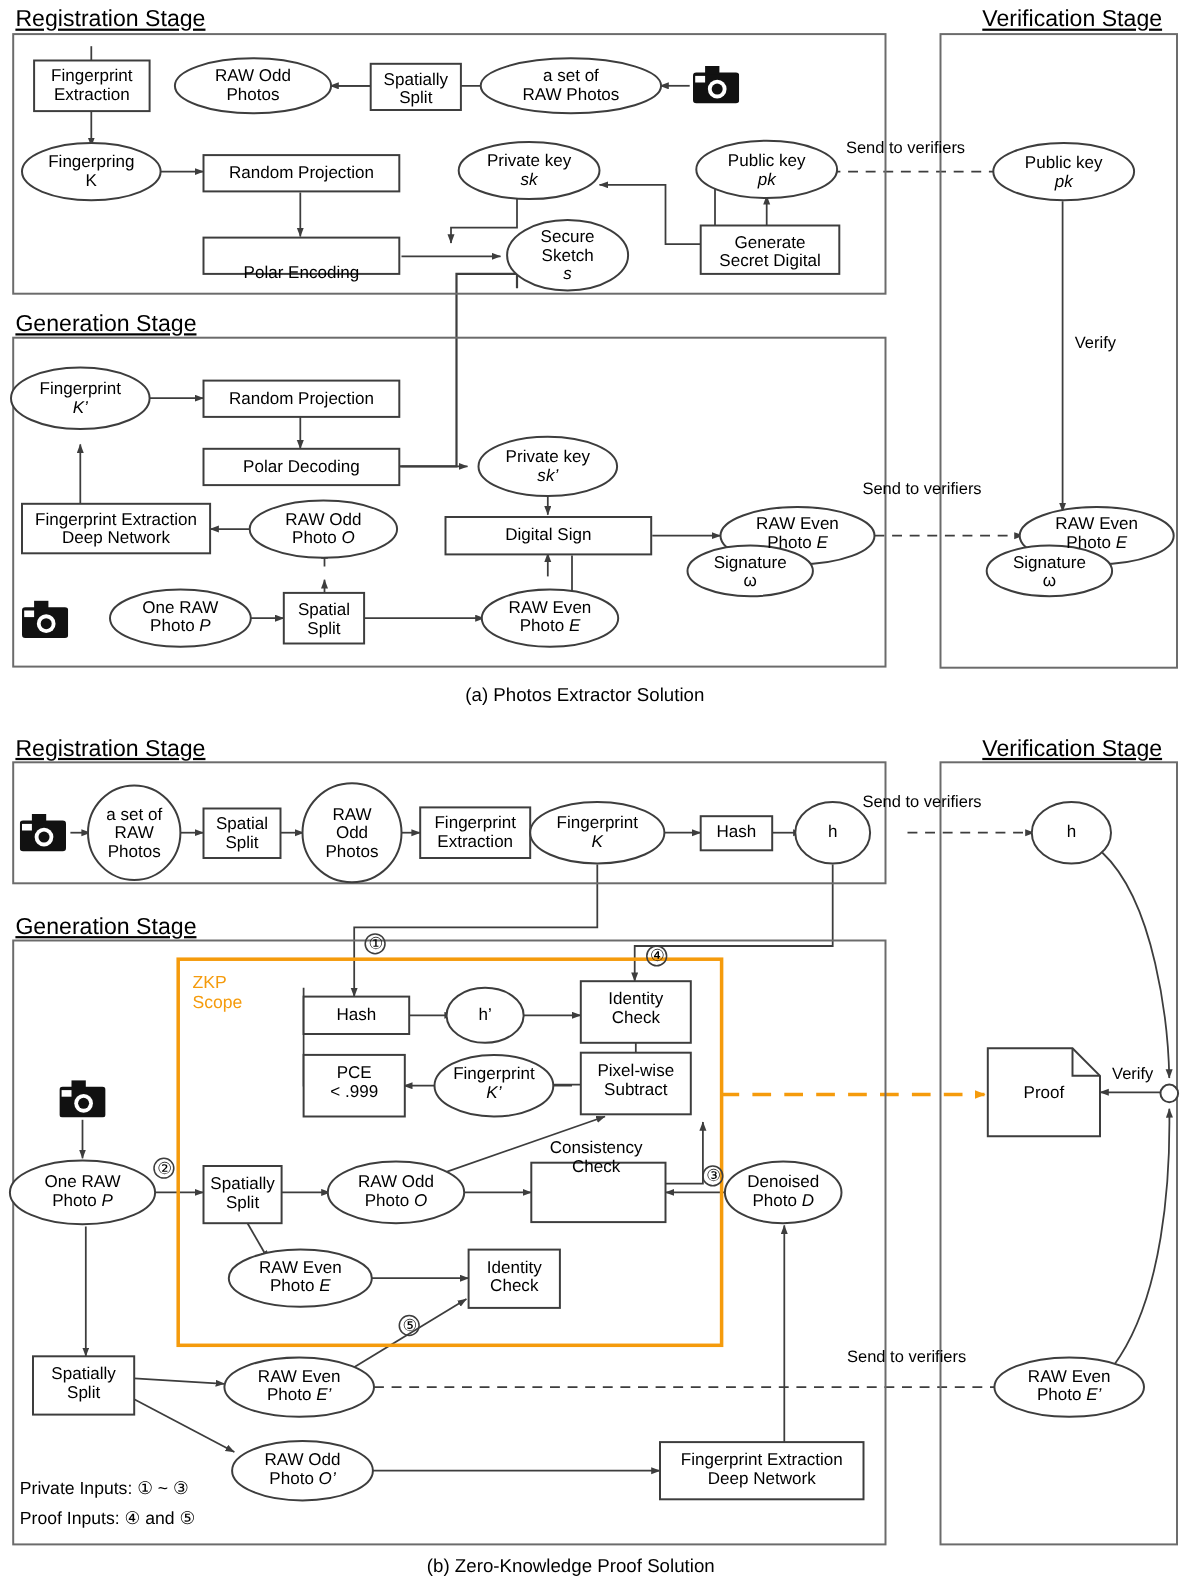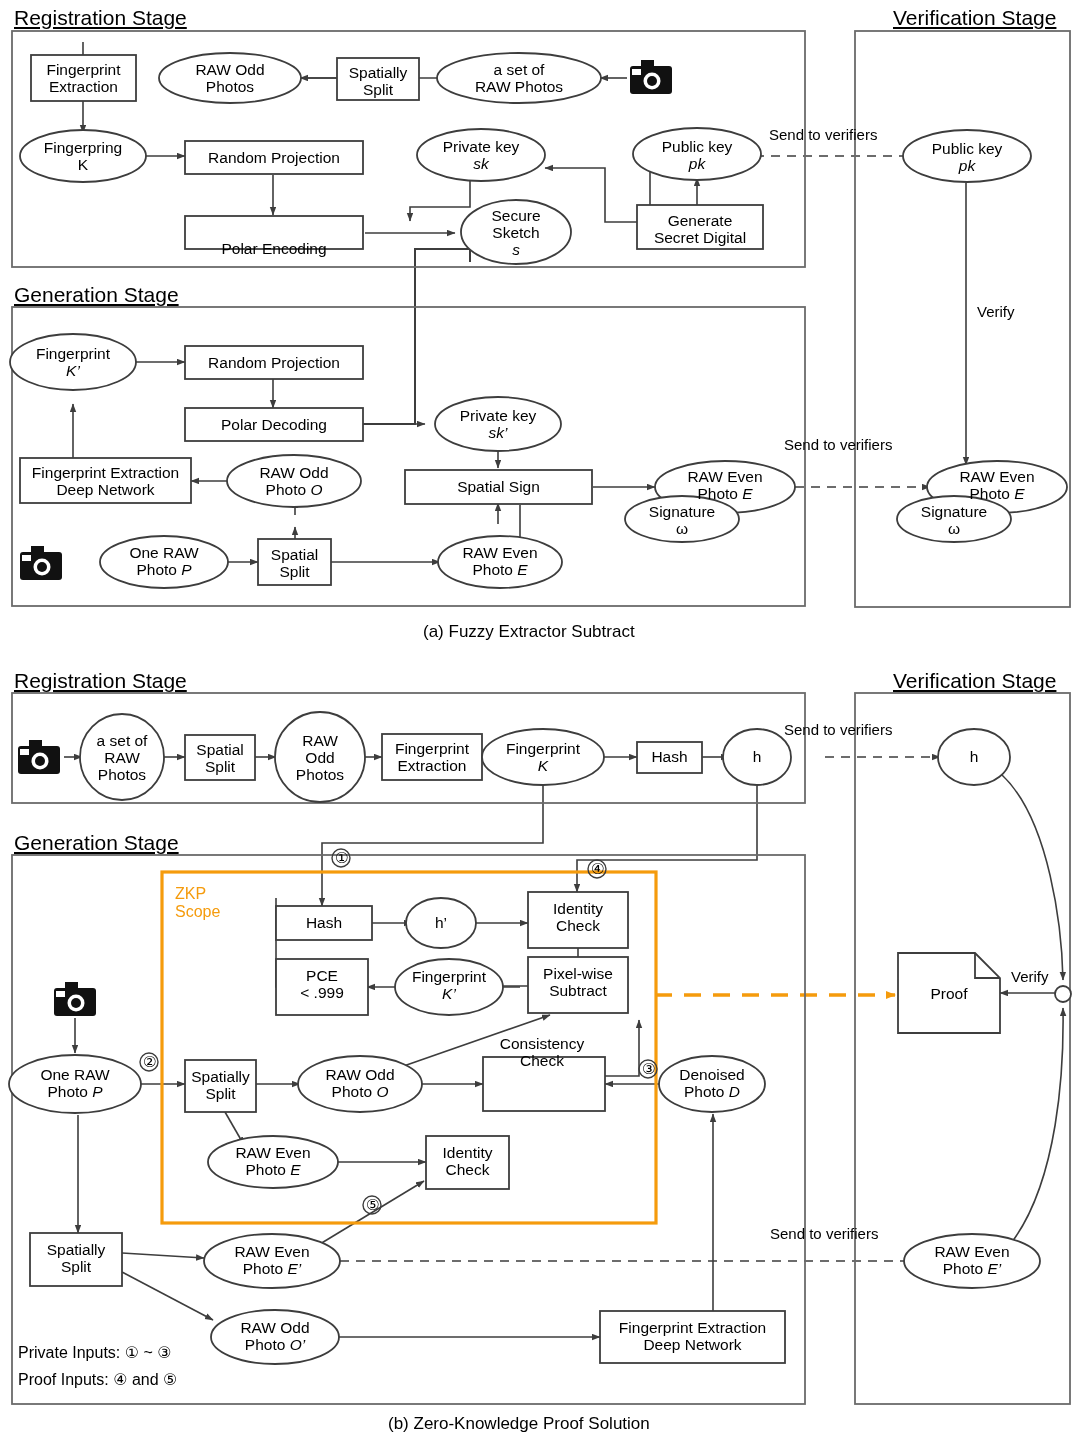--- a/index.html
+++ b/index.html
@@ -255,21 +255,21 @@
       </svg>
   </div>
 
   <div class="lbl" style="left:10px;top:345px;width:126px;">Fingerprint<br><em>K’</em></div>
   <div class="lbl" style="left:185px;top:354px;width:178px;">Random Projection</div>
   <div class="lbl" style="left:185px;top:416px;width:178px;">Polar Decoding</div>
   <div class="lbl" style="left:434px;top:407px;width:128px;">Private key<br><em>sk’</em></div>
   <div class="lbl" style="left:20px;top:464px;width:171px;">Fingerprint Extraction
 Deep Network</div>
   <div class="lbl" style="left:229px;top:464px;width:130px;">RAW Odd<br>Photo <em>O</em></div>
-  <div class="lbl" style="left:405px;top:478px;width:187px;">Spatial Sign</div>
+  <div class="lbl" style="left:405px;top:478px;width:187px;">Digital Sign</div>
   <div class="lbl" style="left:660px;top:468px;width:130px;">RAW Even<br>Photo <em>E</em></div>
   <div class="lbl" style="left:625px;top:503px;width:114px;">Signature
 ω</div>
   <div class="lbl" style="left:101px;top:544px;width:126px;">One RAW<br>Photo <em>P</em></div>
   <div class="lbl" style="left:258px;top:546px;width:73px;">Spatial
 Split</div>
   <div class="lbl" style="left:438px;top:544px;width:124px;">RAW Even<br>Photo <em>E</em></div>
   <div class="lbl" style="left:932px;top:468px;width:130px;">RAW Even<br>Photo <em>E</em></div>
   <div class="lbl" style="left:897px;top:503px;width:114px;">Signature
 ω</div>
@@ -281,21 +281,21 @@
         <rect x="2" y="9" width="9" height="6" fill="#fff"></rect>
         <circle cx="22" cy="21" r="8.5" fill="#fff"></circle>
         <circle cx="22" cy="21" r="5" fill="#111"></circle>
       </svg>
   </div>
 
   <div class="edgelbl" style="left:769px;top:126px;">Send to verifiers</div>
   <div class="edgelbl" style="left:977px;top:303px;">Verify</div>
   <div class="edgelbl" style="left:784px;top:436px;">Send to verifiers</div>
 
-  <div class="caption" style="left:423px;top:622px;">(a) Fuzzy Extractor Subtract</div>
+  <div class="caption" style="left:423px;top:622px;">(a) Photos Extractor Solution</div>
 
   <div class="stagelbl" style="left:14px;top:669px;">Registration Stage</div>
   <div class="stagelbl" style="left:14px;top:831px;">Generation Stage</div>
   <div class="stagelbl" style="left:893px;top:669px;">Verification Stage</div>
 
   <div class="cam" style="left:18px;top:740px;">
     <svg width="42" height="34" viewBox="0 0 42 34">
         <rect x="0" y="6" width="42" height="28" rx="3" fill="#111"></rect>
         <rect x="11" y="0" width="13" height="8" fill="#111"></rect>
         <rect x="2" y="9" width="9" height="6" fill="#fff"></rect>

